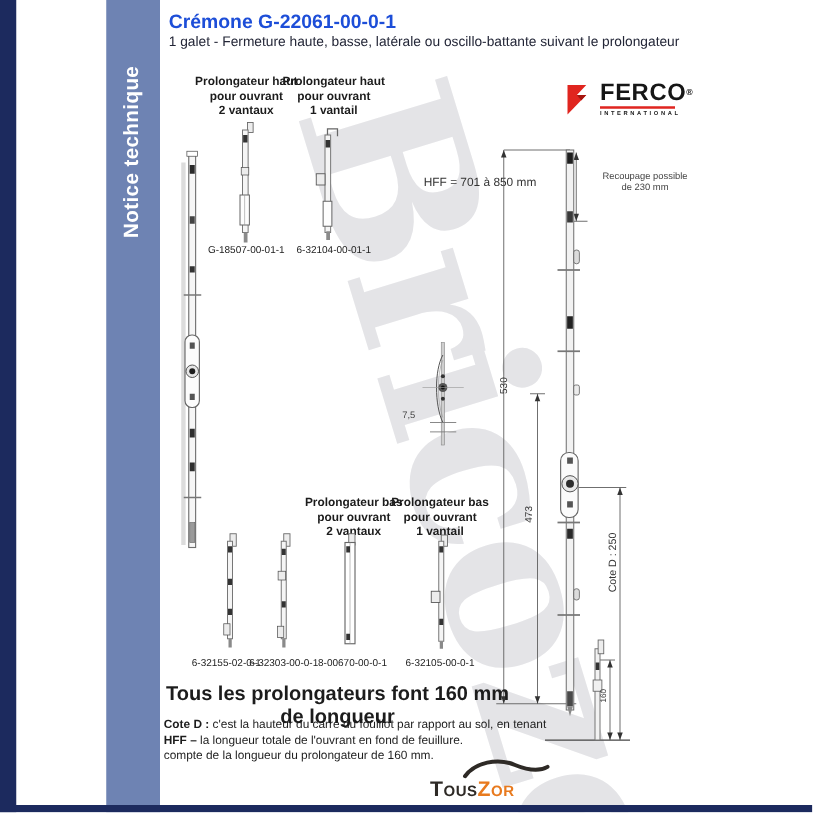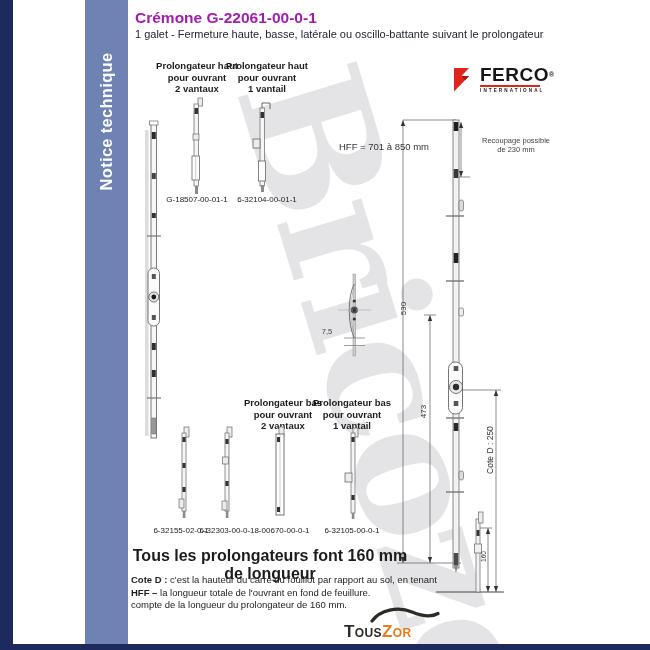--- a/index.html
+++ b/index.html
@@ -17,21 +17,21 @@
     transform:rotate(-90deg); color:#ffffff; font-weight:bold; font-size:16.5px; letter-spacing:.3px;
   }
   
   .watermark {
     position:absolute; left:95px; top:255px; width:560px; text-align:center; z-index:0;
     transform:rotate(73deg); font-family:"DejaVu Serif", serif; font-weight:bold;
     font-size:170px; color:#e4e4e7; letter-spacing:-8px; white-space:nowrap; line-height:170px;
   }
   .content { position:absolute; left:0; top:0; width:650px; height:650px; z-index:1; }
 
-  .title    { position:absolute; left:135px; top:9px;  font-size:15.5px; font-weight:bold; color:#a21caf; }
+  .title    { position:absolute; left:135px; top:9px;  font-size:15.5px; font-weight:bold; color:#1d4ed8; }
   .subtitle { position:absolute; left:135px; top:28px; font-size:11px; color:#232637; }
 
   
   .ferco { position:absolute; left:452px; top:66px; display:flex; align-items:flex-start; gap:2px; }
   .ferco-txt { display:flex; flex-direction:column; }
   .ferco-name { font-size:19px; font-weight:bold; letter-spacing:.5px; color:#161616; line-height:18px; }
   .ferco-reg  { font-size:7px; vertical-align:top; }
   .ferco-rule { width:60px; height:2px; background:#e0251f; margin-top:1px; }
   .ferco-sub  { font-size:4.6px; letter-spacing:2.1px; color:#222; font-weight:bold; margin-top:1px; }
 

